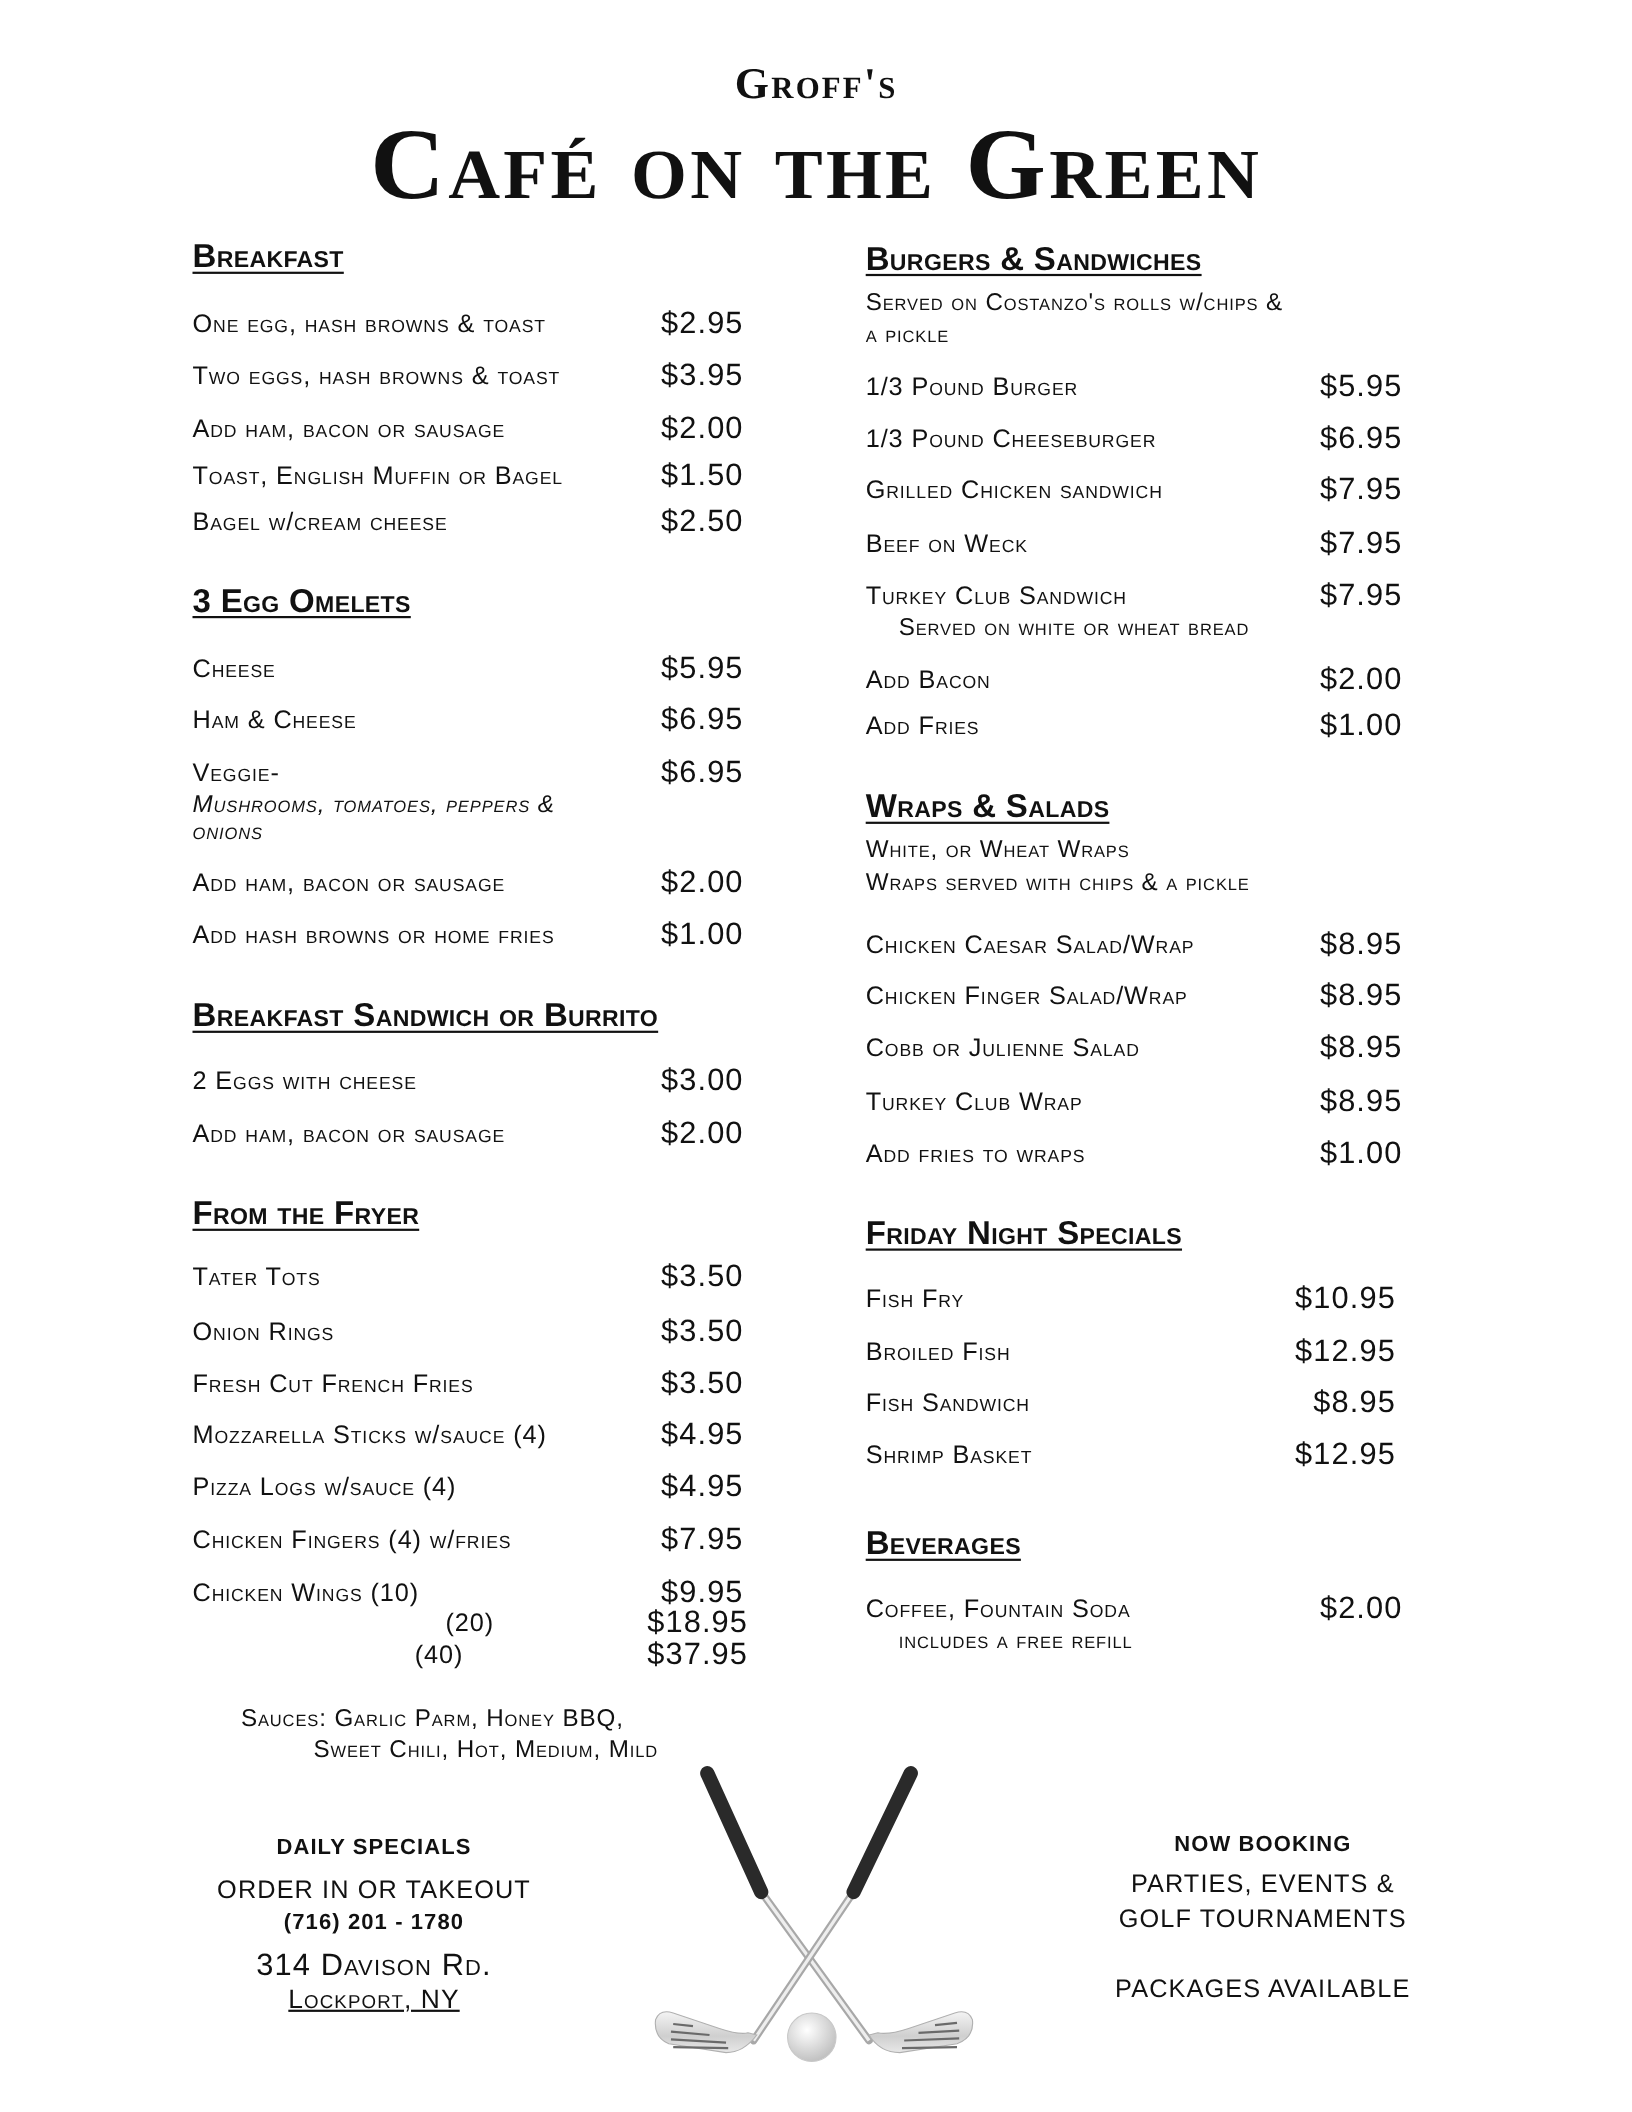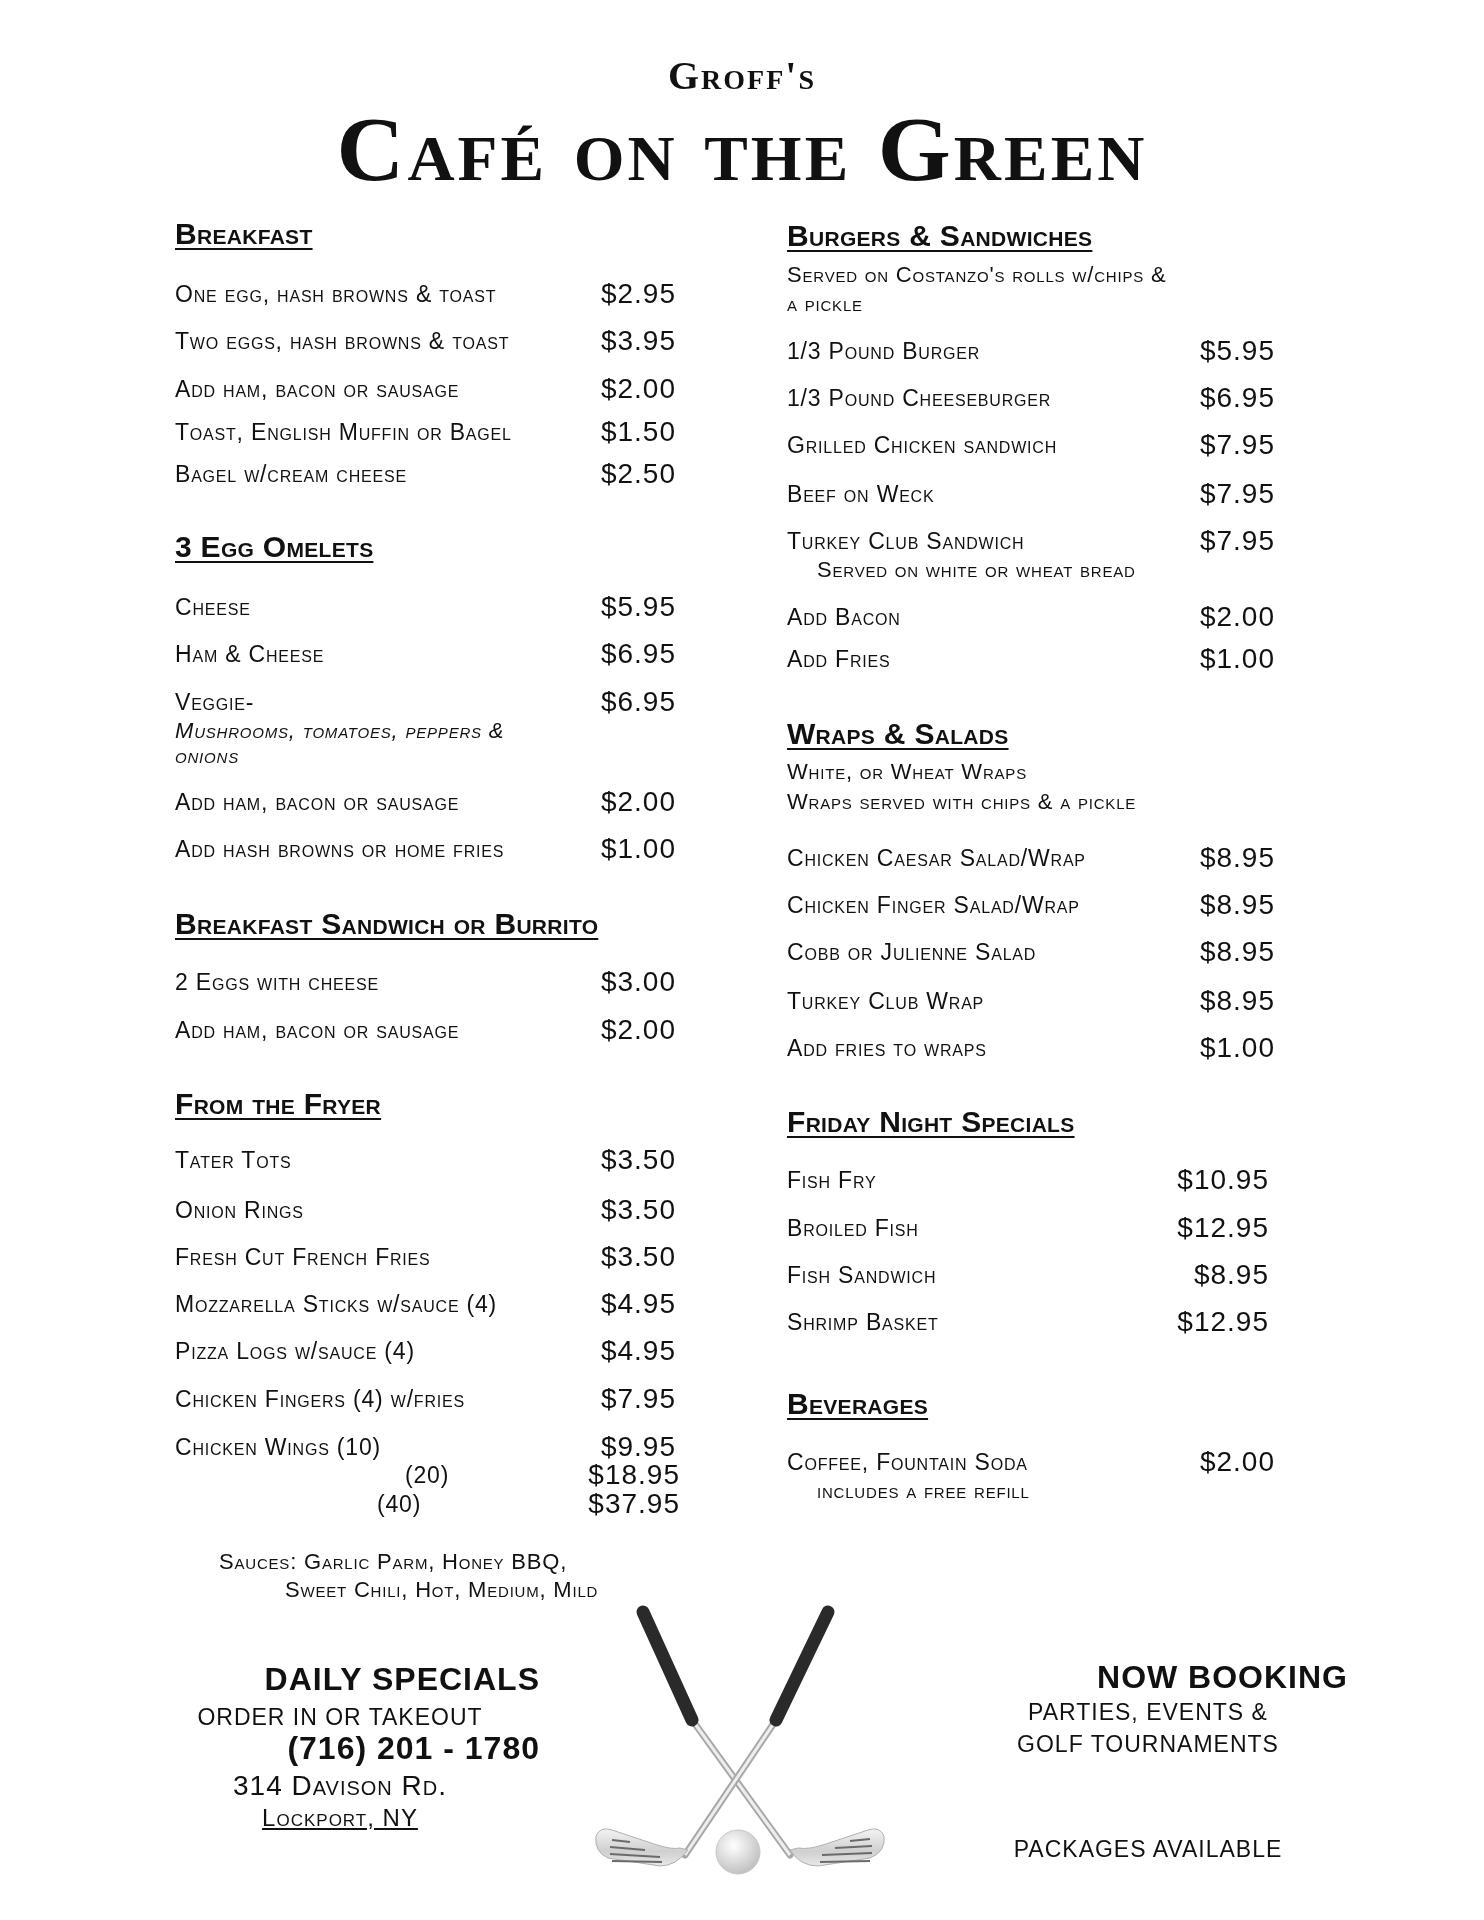--- a/index.html
+++ b/index.html
@@ -7,21 +7,21 @@
   .abs { position:absolute; white-space:nowrap; }
   .title-small { left:0; width:1484px; text-align:center; font-family:"Liberation Serif", serif; font-weight:bold; font-variant:small-caps; font-size:40px; letter-spacing:2px; top:52px; }
   .title-big { left:0; width:1484px; text-align:center; font-family:"Liberation Serif", serif; font-weight:bold; font-variant:small-caps; font-size:92px; letter-spacing:3px; top:96px; transform:scaleX(1.02); }
   .heading { font-family:"Liberation Sans", sans-serif; font-weight:bold; font-variant:small-caps; font-size:30px; text-decoration:underline; text-decoration-thickness:2px; text-underline-offset:4px; letter-spacing:0.3px; line-height:34px; }
   .row { font-variant:small-caps; font-size:23px; letter-spacing:0.8px; line-height:28px; }
   .row .label { position:absolute; left:0; top:0; }
   .row .price { position:absolute; right:12px; top:0; font-variant:normal; font-size:28px; letter-spacing:1px; }
   .desc { font-variant:small-caps; font-size:22px; letter-spacing:0.8px; line-height:28px; }
   .italic { font-style:italic; }
   .footer-line { text-align:center; font-size:23px; letter-spacing:1px; line-height:30px; }
-  .footer-bold { font-weight:bold; font-size:32px; letter-spacing:1px;text-align:right; }
+  .footer-bold { font-weight:bold; font-size:20px; letter-spacing:1px; }
   .smallcaps { font-variant:small-caps; }
   .golf { position:absolute; left:560px; top:1580px; width:340px; height:320px; }
 </style>
 </head>
 <body>
 
 <div class="abs title-small">Groff's</div>
 <div class="abs title-big">Café on the Green</div>
 
 <div class="abs heading" style="left:175px; top:217px;">Breakfast</div>
@@ -204,21 +204,21 @@
 
 <div class="abs footer-line footer-bold" style="left:140px; width:400px; top:1664px;">DAILY SPECIALS</div>
 <div class="abs footer-line" style="left:140px; width:400px; top:1702px;">ORDER IN OR TAKEOUT</div>
 <div class="abs footer-line footer-bold" style="left:140px; width:400px; top:1733px;">(716) 201 - 1780</div>
 <div class="abs footer-line smallcaps" style="left:140px; width:400px; top:1771px; font-size:28px;">314 Davison Rd.</div>
 <div class="abs footer-line smallcaps" style="left:140px; width:400px; top:1803px; font-size:24px;text-decoration:underline;">Lockport, NY</div>
 
 <div class="abs footer-line footer-bold" style="left:948px; width:400px; top:1662px;">NOW BOOKING</div>
 <div class="abs footer-line" style="left:948px; width:400px; top:1697px;">PARTIES, EVENTS &amp;</div>
 <div class="abs footer-line" style="left:948px; width:400px; top:1729px;">GOLF TOURNAMENTS</div>
-<div class="abs footer-line" style="left:948px; width:400px; top:1792px;margin-top:42px;">PACKAGES AVAILABLE</div>
+<div class="abs footer-line" style="left:948px; width:400px; top:1792px;">PACKAGES AVAILABLE</div>
 
 <svg class="golf" viewBox="560 1580 340 320">
   <defs>
     <linearGradient id="shaft" x1="0" y1="0" x2="1" y2="0">
       <stop offset="0" stop-color="#9a9a9a"></stop>
         <stop offset="0.5" stop-color="#f2f2f2"></stop>
         <stop offset="1" stop-color="#8a8a8a"></stop>
     </linearGradient>
     <linearGradient id="head" x1="0" y1="0" x2="0" y2="1">
       <stop offset="0" stop-color="#f4f4f4"></stop>

